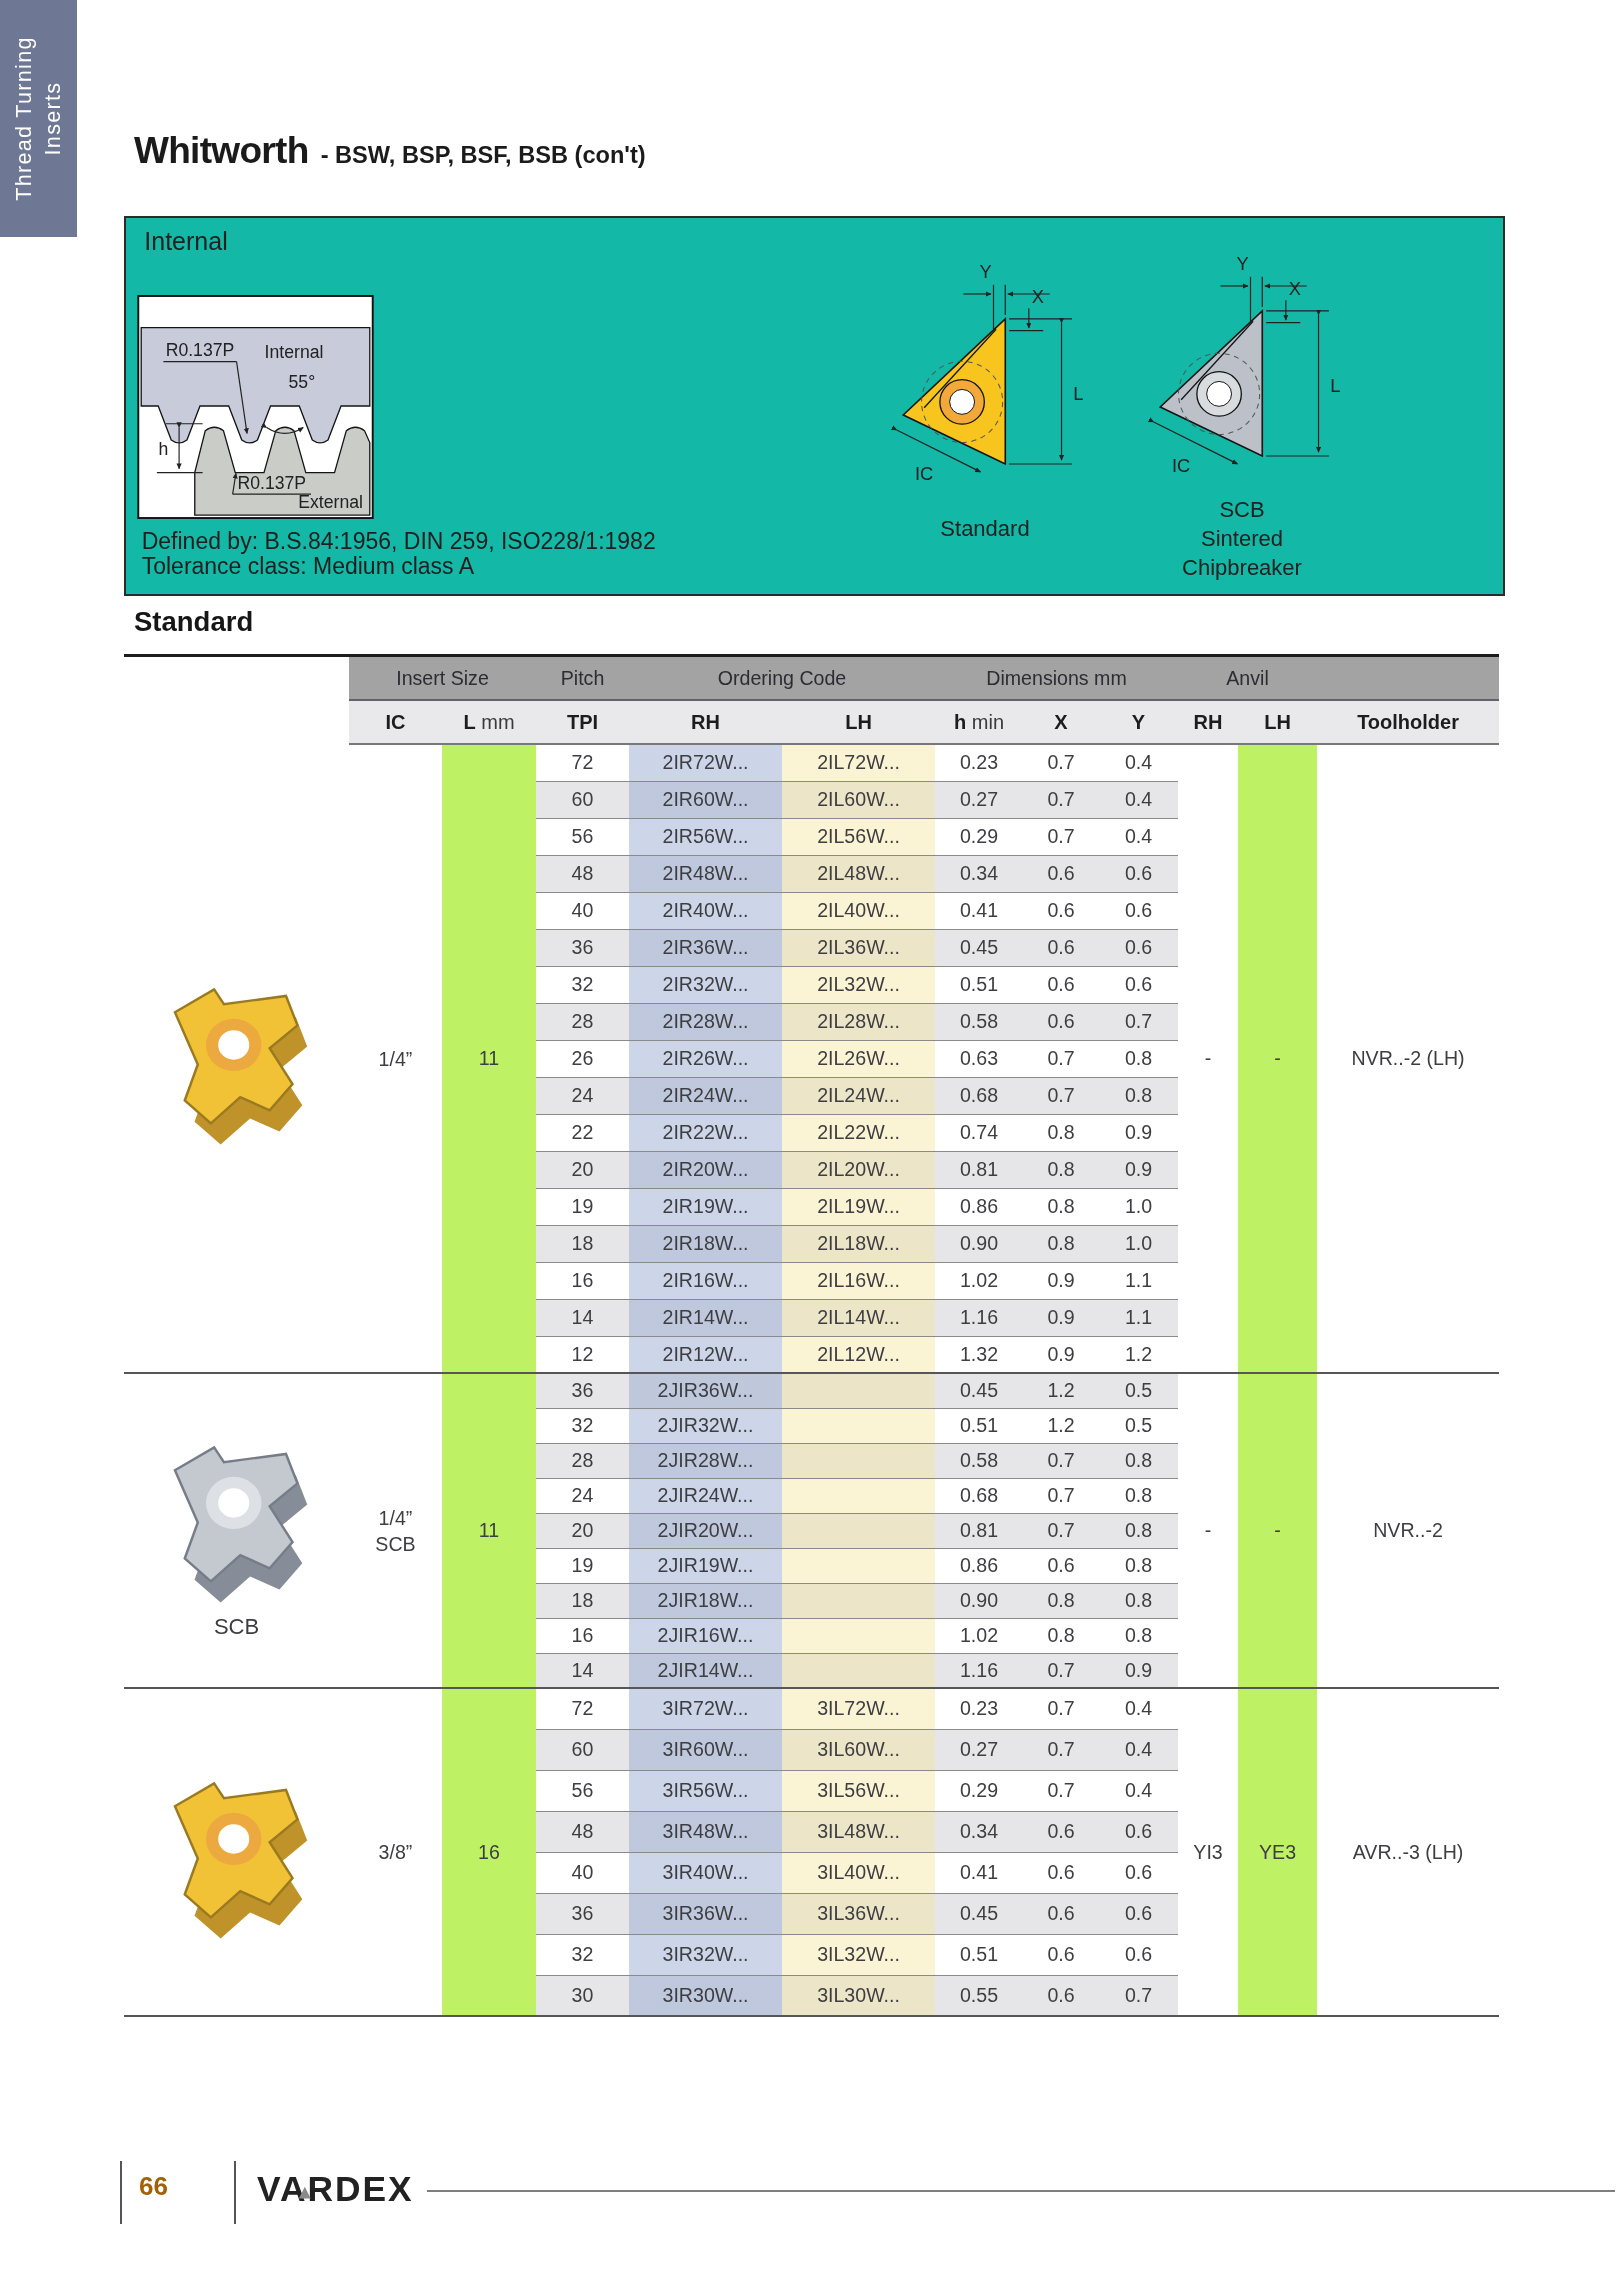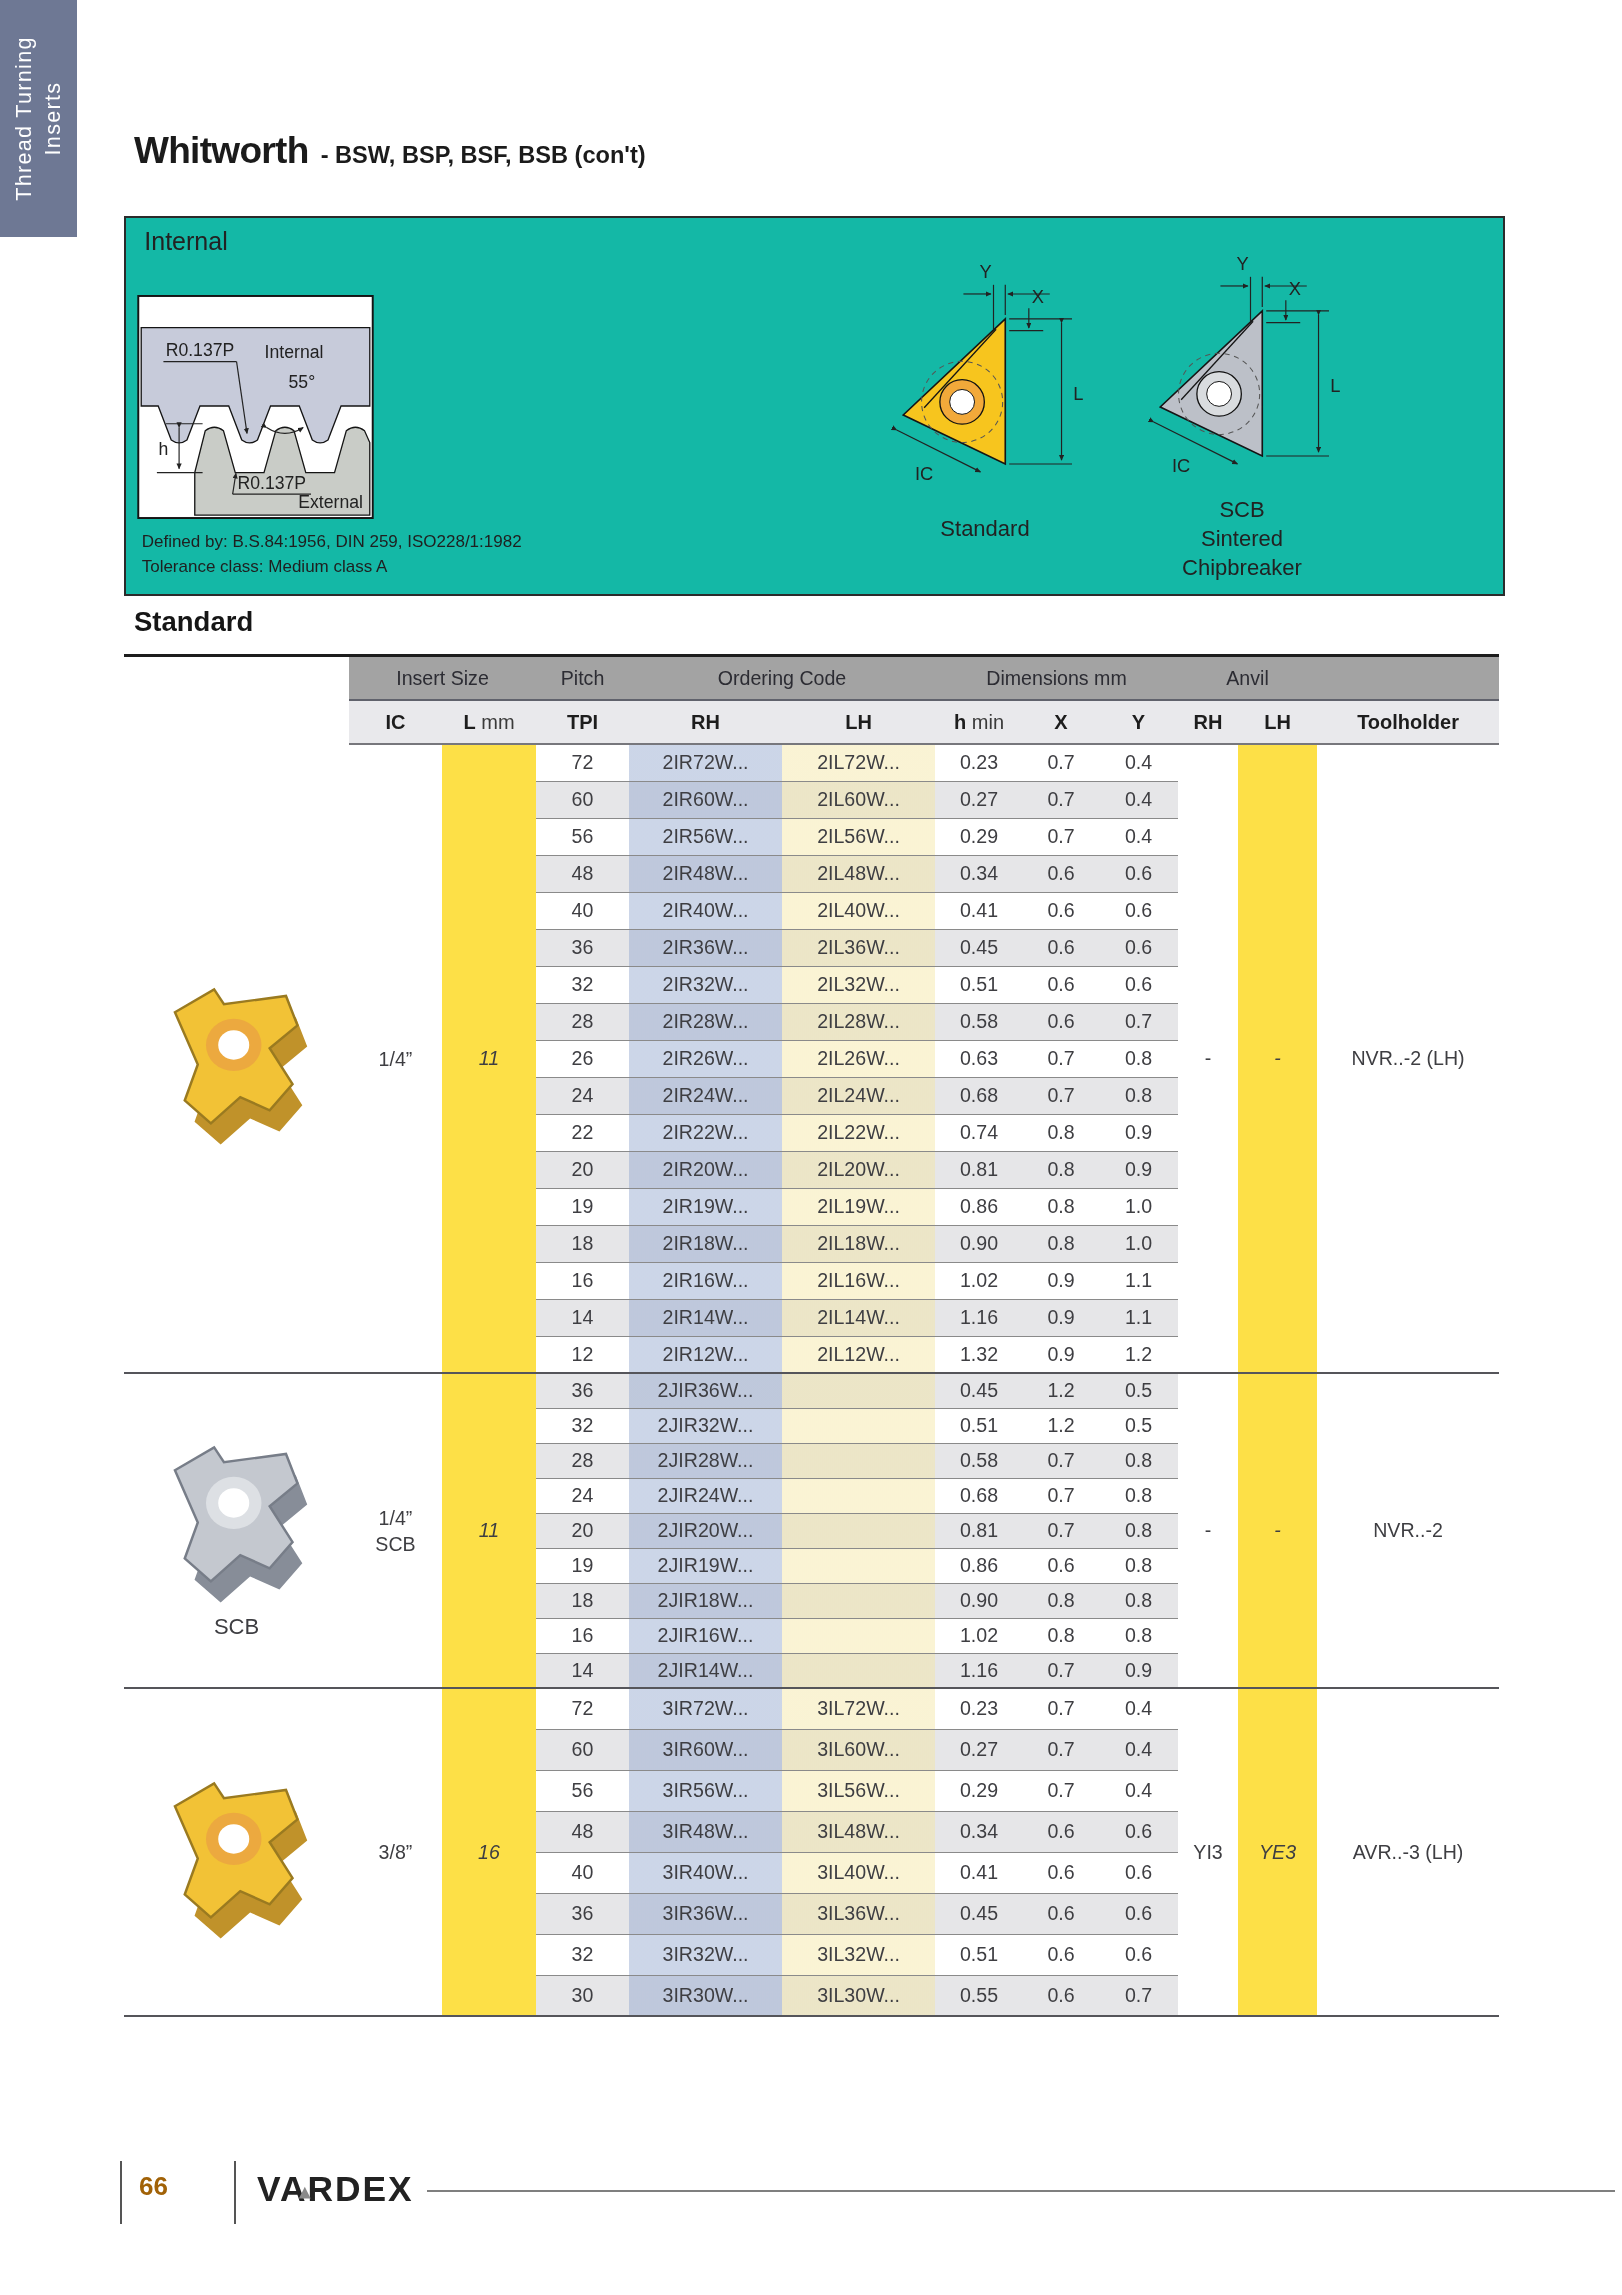--- a/index.html
+++ b/index.html
@@ -16,21 +16,21 @@
   
   .title-row{position:absolute;left:134px;top:130px;white-space:nowrap;}
   .title-main{font-size:37px;font-weight:700;color:#1b1b1b;letter-spacing:-0.7px;}
   .title-sub{font-size:23.6px;font-weight:700;color:#1b1b1b;margin-left:9.2px;}
 
   
   .internal-box{position:absolute;left:124px;top:216px;width:1377px;height:376px;
                 border:2px solid #2b2b2b;background:#14b8a6;}
   .internal-heading{position:absolute;left:18.3px;top:9.2px;font-size:25px;color:#222;}
   .profile-svg{position:absolute;left:10.5px;top:77px;}
-  .defined-lines{position:absolute;left:15.7px;top:311px;font-size:17px;line-height:25px;color:#1f1f1f;}
+  .defined-lines{position:absolute;left:15.7px;top:311px;font-size:23px;line-height:25px;color:#1f1f1f;}
   .fig-standard{position:absolute;left:738px;top:43px;}
   .fig-scb{position:absolute;left:995px;top:35px;}
   .cap-standard{position:absolute;left:738px;top:298px;width:242px;text-align:center;
                 font-size:22px;color:#222;}
   .cap-scb{position:absolute;left:995px;top:277px;width:242px;text-align:center;
            font-size:22px;line-height:29px;color:#222;}
   svg text{font-family:"Liberation Sans",sans-serif;fill:#222;}
 
   
   .section-heading{position:absolute;left:134px;top:606px;font-size:27.5px;font-weight:700;color:#161616;}
@@ -43,21 +43,21 @@
              font-size:19.6px;font-weight:400;color:#2c2c33;height:42px;}
   tr.band th.gutter-head{background:#fff;border-bottom:none;}
   tr.subhead th{background:#e9e9ec;border-bottom:2px solid #77777c;font-size:20px;
                 font-weight:700;color:#1d1d1d;height:42px;}
   tr.subhead th .lt{font-weight:400;color:#3a3a3a;}
   .data-table td{font-size:19.6px;color:#3e3e42;}
   tr.grp0{height:37px;} tr.grp1{height:35px;} tr.grp2{height:41px;}
   .row-plain{background-color:#ffffff;} .row-shade{background-color:#e6e6e8;}
   td.col-rh{background-image:linear-gradient(rgba(148,168,206,.48),rgba(148,168,206,.48));}
   td.col-lh{background-image:linear-gradient(rgba(243,229,160,.45),rgba(243,229,160,.45));}
-  td.col-lmm,td.col-anvil-lh{background:#fde047;font-style:italic;}
+  td.col-lmm,td.col-anvil-lh{background:#bef264;}
   td.sep{border-top:1.3px solid #8a8a8a;}
   tr.group-start td{border-top:2.6px solid #55555a;}
   tr.table-end td{border-bottom:2.6px solid #55555a;}
   td.bottom-edge{border-bottom:2.6px solid #55555a;}
   td.col-ic div{line-height:26px;}
   .photo-wrap{display:flex;flex-direction:column;align-items:center;justify-content:center;gap:2.6px;}
   .photo-label{font-size:22px;color:#3e3e42;}
 
   
   .foot-bar{position:absolute;width:2px;height:63px;background:#555;top:2161px;}

